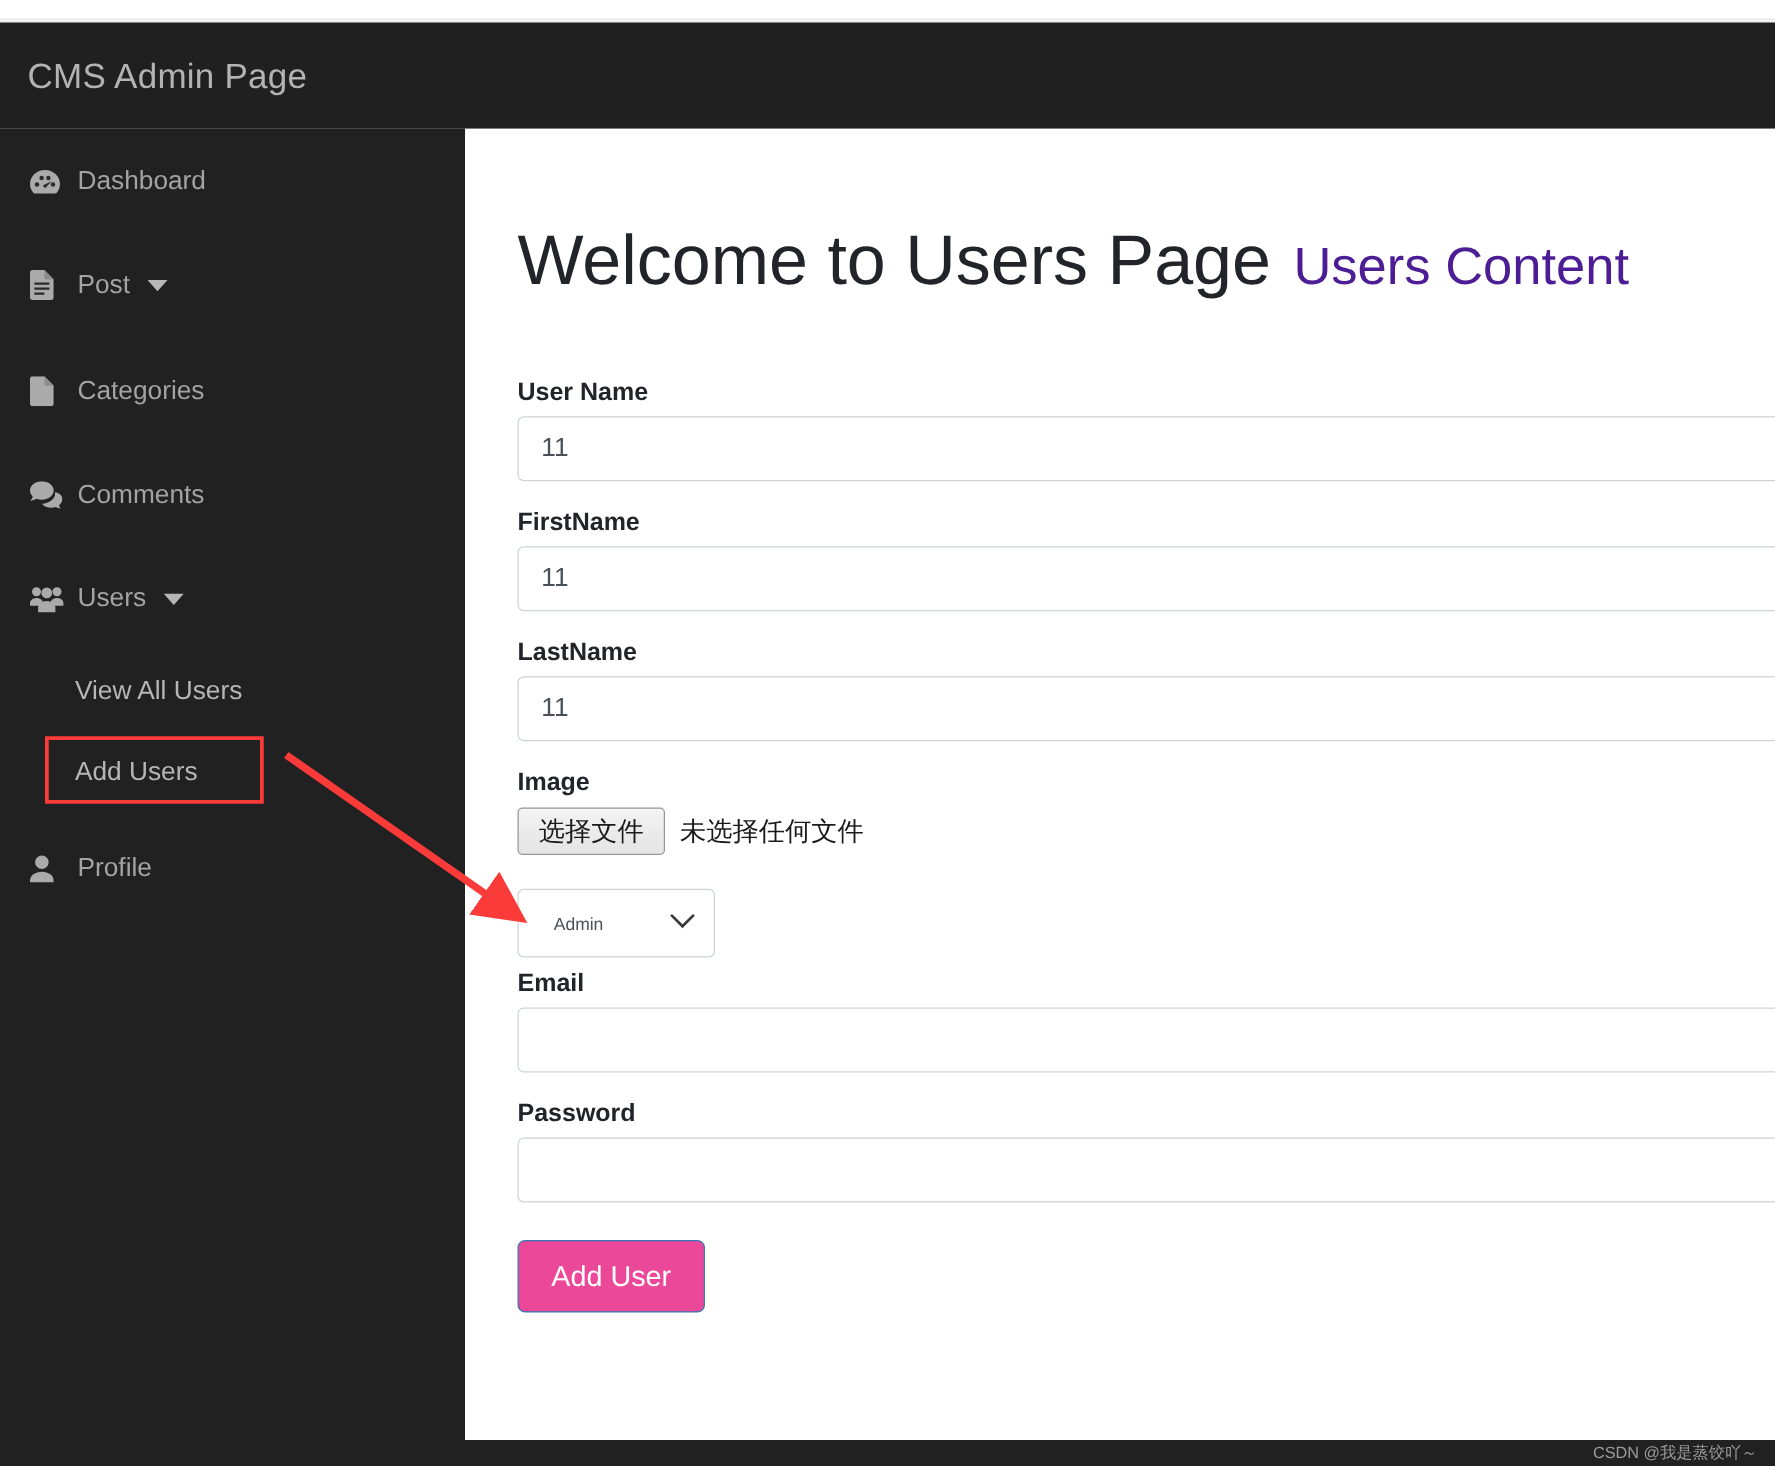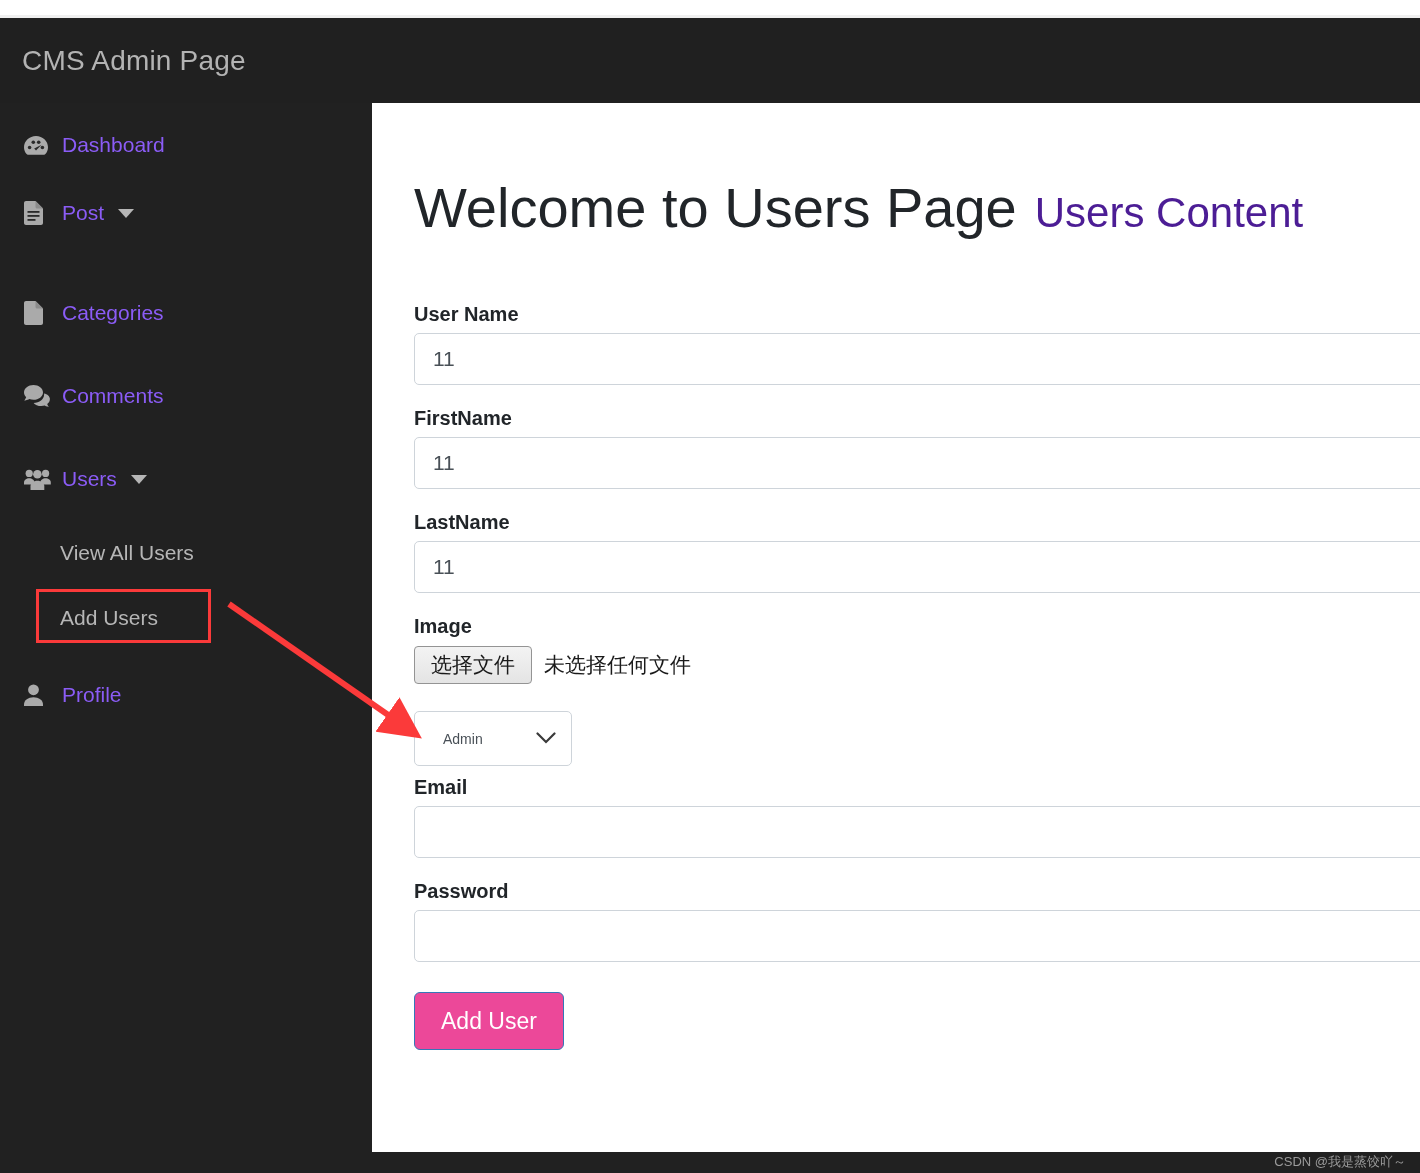--- a/index.html
+++ b/index.html
@@ -46,21 +46,21 @@
     background: #212121;
   }
   .nav-item {
     position: absolute;
     left: 0;
     width: 372px;
     height: 44px;
     display: flex;
     align-items: center;
     padding-left: 24px;
-    color: #8b5cf6;
+    color: #a3a3a3;
     font-size: 21px;
     white-space: nowrap;
     cursor: pointer;
   }
   .nav-item .ico {
     width: 30px;
     height: 24px;
     display: inline-flex;
     align-items: center;
     justify-content: flex-start;
@@ -266,21 +266,21 @@
           <circle cx="5.6" cy="12.5" r="1.8" fill="#2a2a2a"></circle>
           <circle cx="9.3" cy="7.3" r="1.8" fill="#2a2a2a"></circle>
           <circle cx="14.7" cy="7.3" r="1.8" fill="#2a2a2a"></circle>
           <circle cx="18.4" cy="12.5" r="1.8" fill="#2a2a2a"></circle>
           <path d="M12 15.6 17.6 9.8l-7.4 3.6z" fill="#2a2a2a"></path>
         </svg>
       </span>
       <span>Dashboard</span>
     </div>
 
-    <div class="nav-item" style="top:88px">
+    <div class="nav-item" style="top:103px">
       <span class="ico">
         <svg width="19" height="24" viewBox="0 0 19 24">
           <path d="M11.5 0H2C.9 0 0 .9 0 2v20c0 1.1.9 2 2 2h15c1.1 0 2-.9 2-2V7.5L11.5 0z" fill="#aaaaaa"></path>
           <path d="M11.5 0v6c0 .8.7 1.5 1.5 1.5h6L11.5 0z" fill="#8c8c8c"></path>
           <rect x="3.5" y="10" width="12" height="1.8" fill="#2a2a2a"></rect>
           <rect x="3.5" y="14" width="12" height="1.8" fill="#2a2a2a"></rect>
           <rect x="3.5" y="18" width="8" height="1.8" fill="#2a2a2a"></rect>
         </svg>
       </span>
       <span>Post</span>

